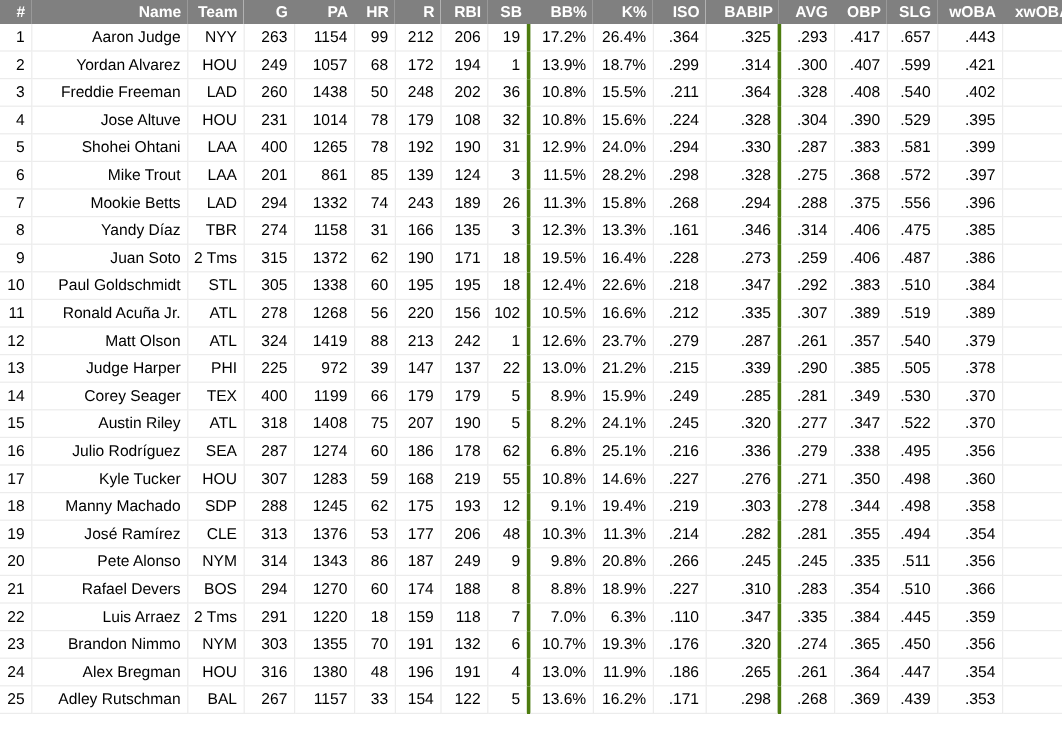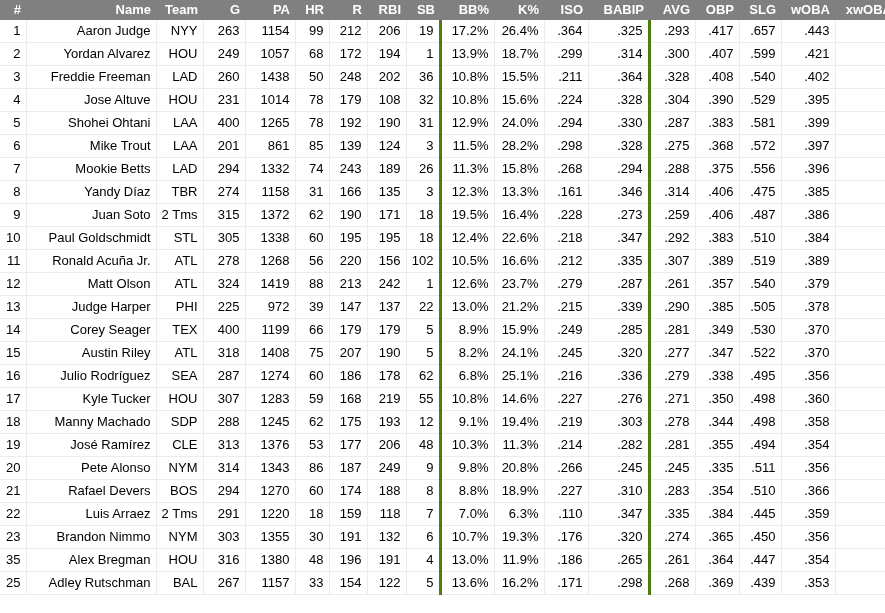--- a/index.html
+++ b/index.html
@@ -553,36 +553,36 @@
         <td>.445</td>
         <td>.359</td>
         <td></td>
       </tr>
       <tr>
         <td class="col-rank">23</td>
         <td class="left">Brandon Nimmo</td>
         <td class="left">NYM</td>
         <td>303</td>
         <td>1355</td>
-        <td>30</td>
+        <td>70</td>
         <td>191</td>
         <td>132</td>
         <td>6</td>
         <td class="group-start">10.7%</td>
         <td>19.3%</td>
         <td>.176</td>
         <td>.320</td>
         <td class="group-start">.274</td>
         <td>.365</td>
         <td>.450</td>
         <td>.356</td>
         <td></td>
       </tr>
       <tr>
-        <td class="col-rank">35</td>
+        <td class="col-rank">24</td>
         <td class="left">Alex Bregman</td>
         <td class="left">HOU</td>
         <td>316</td>
         <td>1380</td>
         <td>48</td>
         <td>196</td>
         <td>191</td>
         <td>4</td>
         <td class="group-start">13.0%</td>
         <td>11.9%</td>

